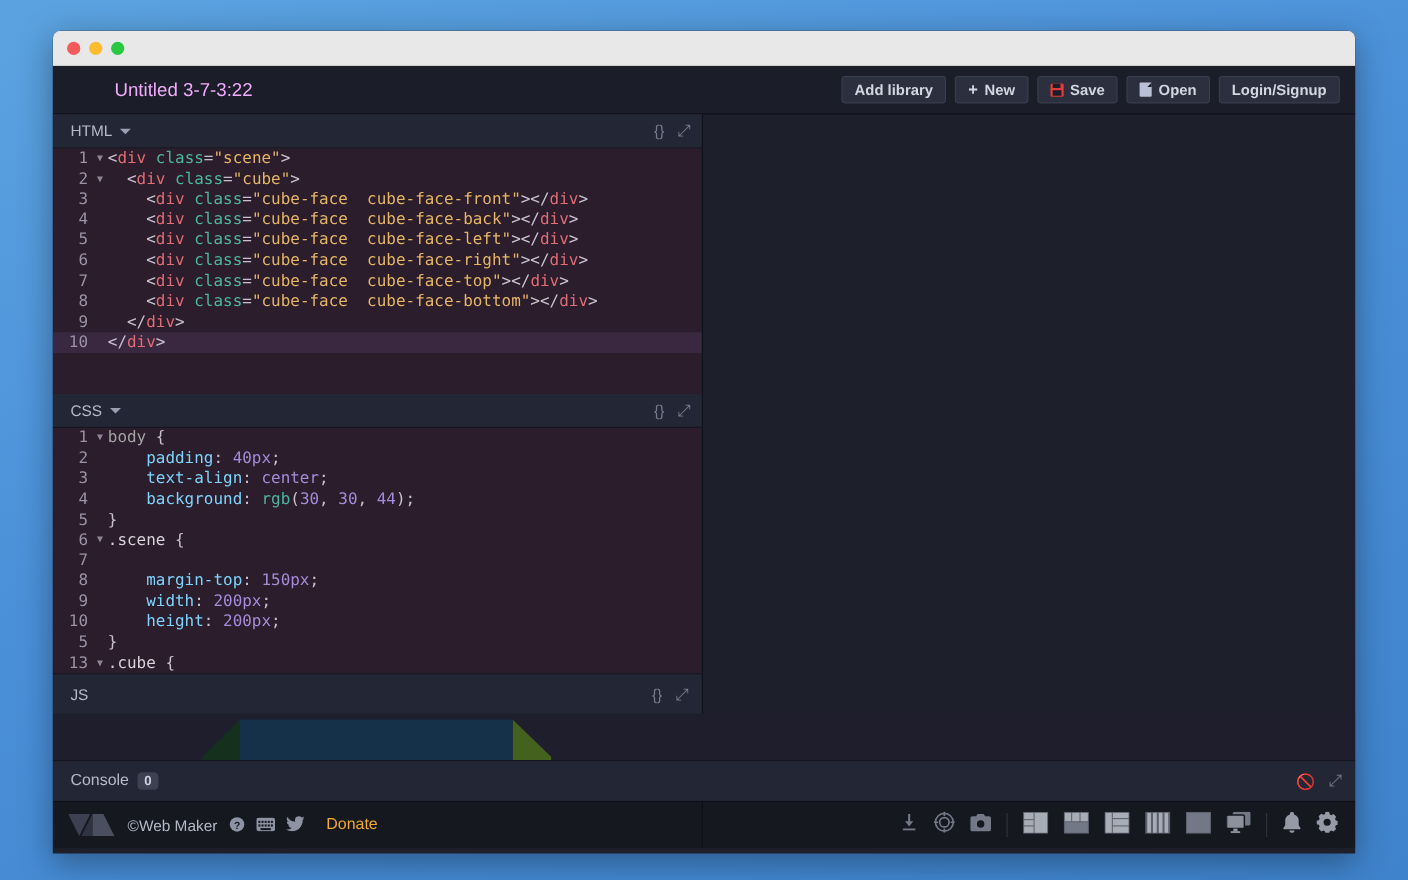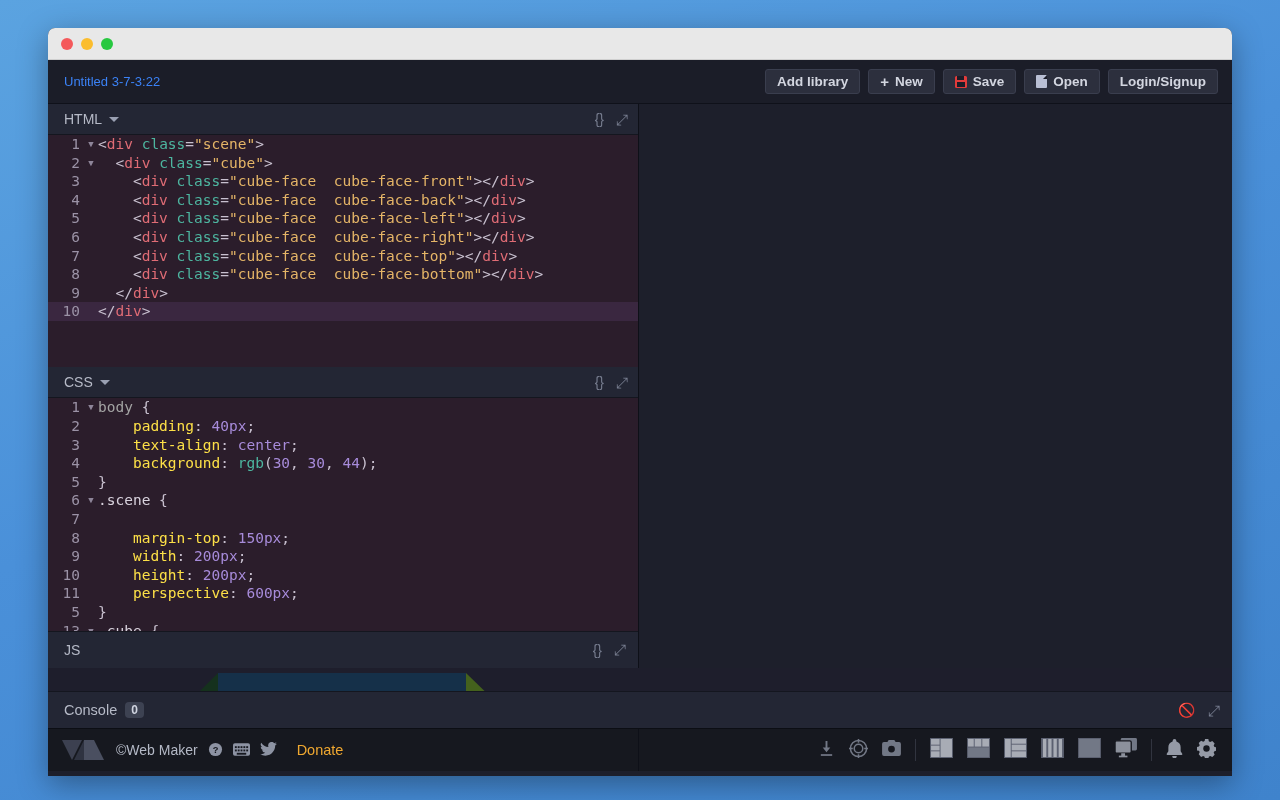--- a/index.html
+++ b/index.html
@@ -39,24 +39,25 @@
 
   
   #appbar {
     height: 44px;
     background: #1b1d28;
     display: flex; align-items: center;
     padding: 0 14px 0 16px;
     border-bottom: 1px solid #0f111a;
   }
   #app-title {
-    color: #3b82f6;
-    font-size: 13px;
+    color: #f0abfc;
+    font-size: 17px;
     flex: 1;
     white-space: nowrap;
+    margin-left: 40px;
   }
   .tbtn {
     height: 25px;
     background: #2c2f3d;
     border: 1px solid #3a3e4e;
     border-radius: 3px;
     color: #d3d6e0;
     font-size: 13.5px;
     font-weight: bold;
     padding: 0 11px;
@@ -154,21 +155,21 @@
   }
   .src { color: #e0dbe6; }
 
   
   .t-tag   { color: #e06c75; }
   .t-attr  { color: #4db6a0; }
   .t-str   { color: #e5b567; }
   .t-pun   { color: #c8c0cf; }
   .t-sel   { color: #a3a3a3; }
   .t-class { color: #d8d2dd; }
-  .t-prop  { color: #fde047; }
+  .t-prop  { color: #7dd3fc; }
   .t-val   { color: #a78bda; }
   .t-fn    { color: #4db6a0; }
   .t-brace { color: #c8c0cf; }
 
   
   #preview {
     flex: 1;
     background: #1e1e2c;
     position: relative;
     overflow: hidden;
@@ -300,21 +301,20 @@
             <div class="code-line"><span class="ln">1</span><span class="fold">▼</span><span class="src"><span class="t-sel">body</span><span class="t-brace"> {</span></span></div>
             <div class="code-line"><span class="ln">2</span><span class="fold"></span><span class="src"><span class="t-prop">    padding</span><span class="t-brace">: </span><span class="t-val">40px</span><span class="t-brace">;</span></span></div>
             <div class="code-line"><span class="ln">3</span><span class="fold"></span><span class="src"><span class="t-prop">    text-align</span><span class="t-brace">: </span><span class="t-val">center</span><span class="t-brace">;</span></span></div>
             <div class="code-line"><span class="ln">4</span><span class="fold"></span><span class="src"><span class="t-prop">    background</span><span class="t-brace">: </span><span class="t-fn">rgb</span><span class="t-brace">(</span><span class="t-val">30</span><span class="t-brace">, </span><span class="t-val">30</span><span class="t-brace">, </span><span class="t-val">44</span><span class="t-brace">);</span></span></div>
             <div class="code-line"><span class="ln">5</span><span class="fold"></span><span class="src"><span class="t-brace">}</span></span></div>
             <div class="code-line"><span class="ln">6</span><span class="fold">▼</span><span class="src"><span class="t-class">.scene</span><span class="t-brace"> {</span></span></div>
             <div class="code-line"><span class="ln">7</span><span class="fold"></span></div>
             <div class="code-line"><span class="ln">8</span><span class="fold"></span><span class="src"><span class="t-prop">    margin-top</span><span class="t-brace">: </span><span class="t-val">150px</span><span class="t-brace">;</span></span></div>
             <div class="code-line"><span class="ln">9</span><span class="fold"></span><span class="src"><span class="t-prop">    width</span><span class="t-brace">: </span><span class="t-val">200px</span><span class="t-brace">;</span></span></div>
             <div class="code-line"><span class="ln">10</span><span class="fold"></span><span class="src"><span class="t-prop">    height</span><span class="t-brace">: </span><span class="t-val">200px</span><span class="t-brace">;</span></span></div>
-            <div class="code-line"><span class="ln">11</span><span class="fold"></span><span class="src"><span class="t-prop">    perspective</span><span class="t-brace">: </span><span class="t-val">600px</span><span class="t-brace">;</span></span></div>
             <div class="code-line"><span class="ln">5</span><span class="fold"></span><span class="src"><span class="t-brace">}</span></span></div>
             <div class="code-line"><span class="ln">13</span><span class="fold">▼</span><span class="src"><span class="t-class">.cube</span><span class="t-brace"> {</span></span></div>
             <div class="code-line"><span class="ln">14</span><span class="fold"></span><span class="src"><span class="t-prop">    position</span><span class="t-brace">: </span><span class="t-val">relative</span><span class="t-brace">;</span></span></div>
             <div class="code-line"><span class="ln">15</span><span class="fold"></span><span class="src"><span class="t-prop">    width</span><span class="t-brace">: </span><span class="t-val">inherit</span><span class="t-brace">;</span></span></div>
           </div>
 
         <div id="js-head">
           <span class="panel-label">
             <span>JS</span>
           </span>

